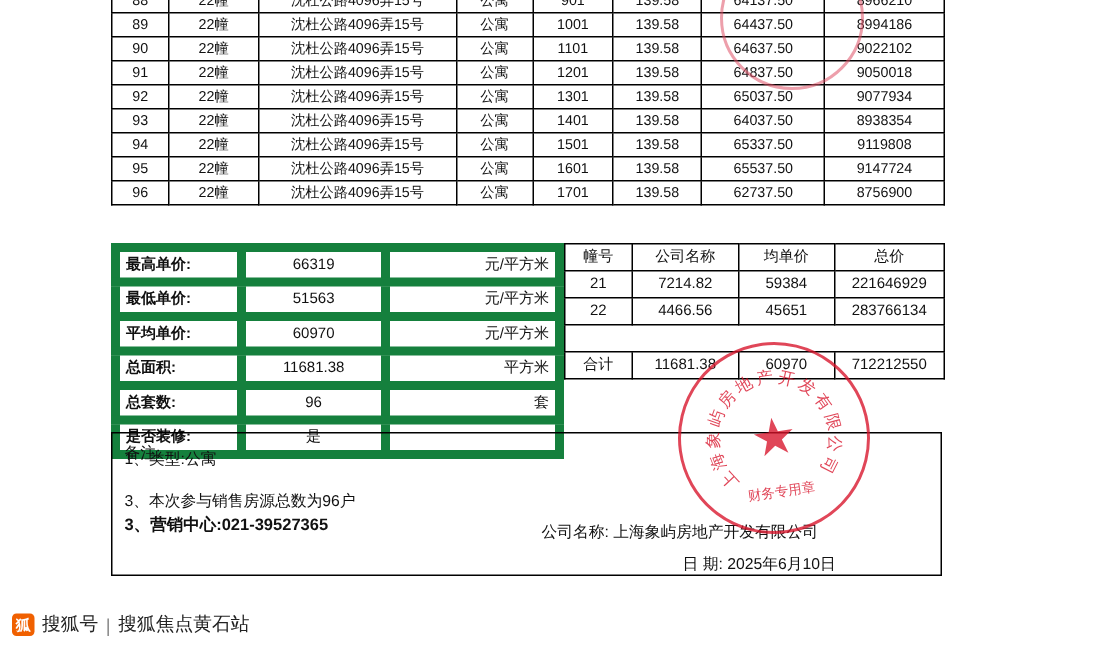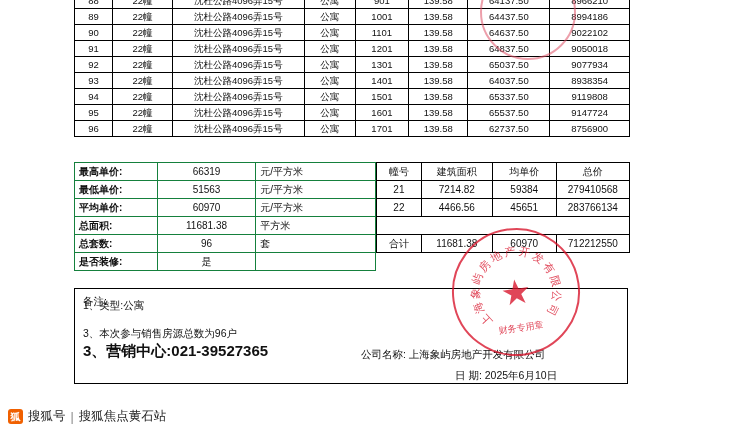--- a/index.html
+++ b/index.html
@@ -47,29 +47,29 @@
     left:74px; top:162px;
     width:556px;
     font-size:10px;
   }
   table.sumleft{
     border-collapse:collapse;
     position:absolute;left:0;top:0;width:302px;
     font-size:10px;
   }
   table.sumleft td{
-    border:1px solid #15803d;
+    border:6px solid #15803d;
     height:17px;
     padding:0 4px;
     line-height:16px;
     white-space:nowrap;
   }
   .sl-label{width:78px;font-weight:bold;}
   .sl-val{width:96px;text-align:center;}
-  .sl-unit{width:120px;text-align:left;}
+  .sl-unit{width:120px;text-align:right;}
 
   table.sumright{
     border-collapse:collapse;
     position:absolute;left:302px;top:0;width:254px;
     font-size:10px;
   }
   table.sumright td{
     border:1px solid #000;
     height:17px;
     padding:0 3px;
@@ -91,21 +91,21 @@
     left:74px; top:288px;
     width:554px; height:96px;
     border:1px solid #000;
     font-size:10.5px;
     box-sizing:border-box;
   }
   .remarks .line{position:absolute;left:8px;white-space:nowrap;}
   .r0{top:6px;}
   .r1{top:10px;}
   .r2{top:38px;}
-  .r3{top:53px;font-weight:bold;font-size:15px;}
+  .r3{top:53px;font-weight:bold;font-size:11px;}
   .company{position:absolute;left:286px;top:59px;white-space:nowrap;font-size:10.5px;}
   .datel{position:absolute;left:380px;top:80px;white-space:nowrap;font-size:10.5px;}
 
   
   .stamp{
     position:absolute;
     left:452px; top:228px;
     width:124px; height:124px;
     border:2.5px solid #d8132a;
     border-radius:50%;
@@ -296,29 +296,29 @@
           <td class="sl-val">是</td>
           <td class="sl-unit"></td>
         </tr>
       </tbody>
     </table>
 
     <table class="sumright">
       <tbody>
         <tr class="sr-head">
           <td class="sr-b">幢号</td>
-          <td class="sr-a">建筑面积</td>
+          <td class="sr-a">公司名称</td>
           <td class="sr-p">均单价</td>
           <td class="sr-t">总价</td>
         </tr>
         <tr>
           <td class="sr-b">21</td>
           <td class="sr-a">7214.82</td>
           <td class="sr-p">59384</td>
-          <td class="sr-t">279410568</td>
+          <td class="sr-t">221646929</td>
         </tr>
         <tr>
           <td class="sr-b">22</td>
           <td class="sr-a">4466.56</td>
           <td class="sr-p">45651</td>
           <td class="sr-t">283766134</td>
         </tr>
         <tr class="sr-spacer">
           <td colspan="4"></td>
         </tr>

